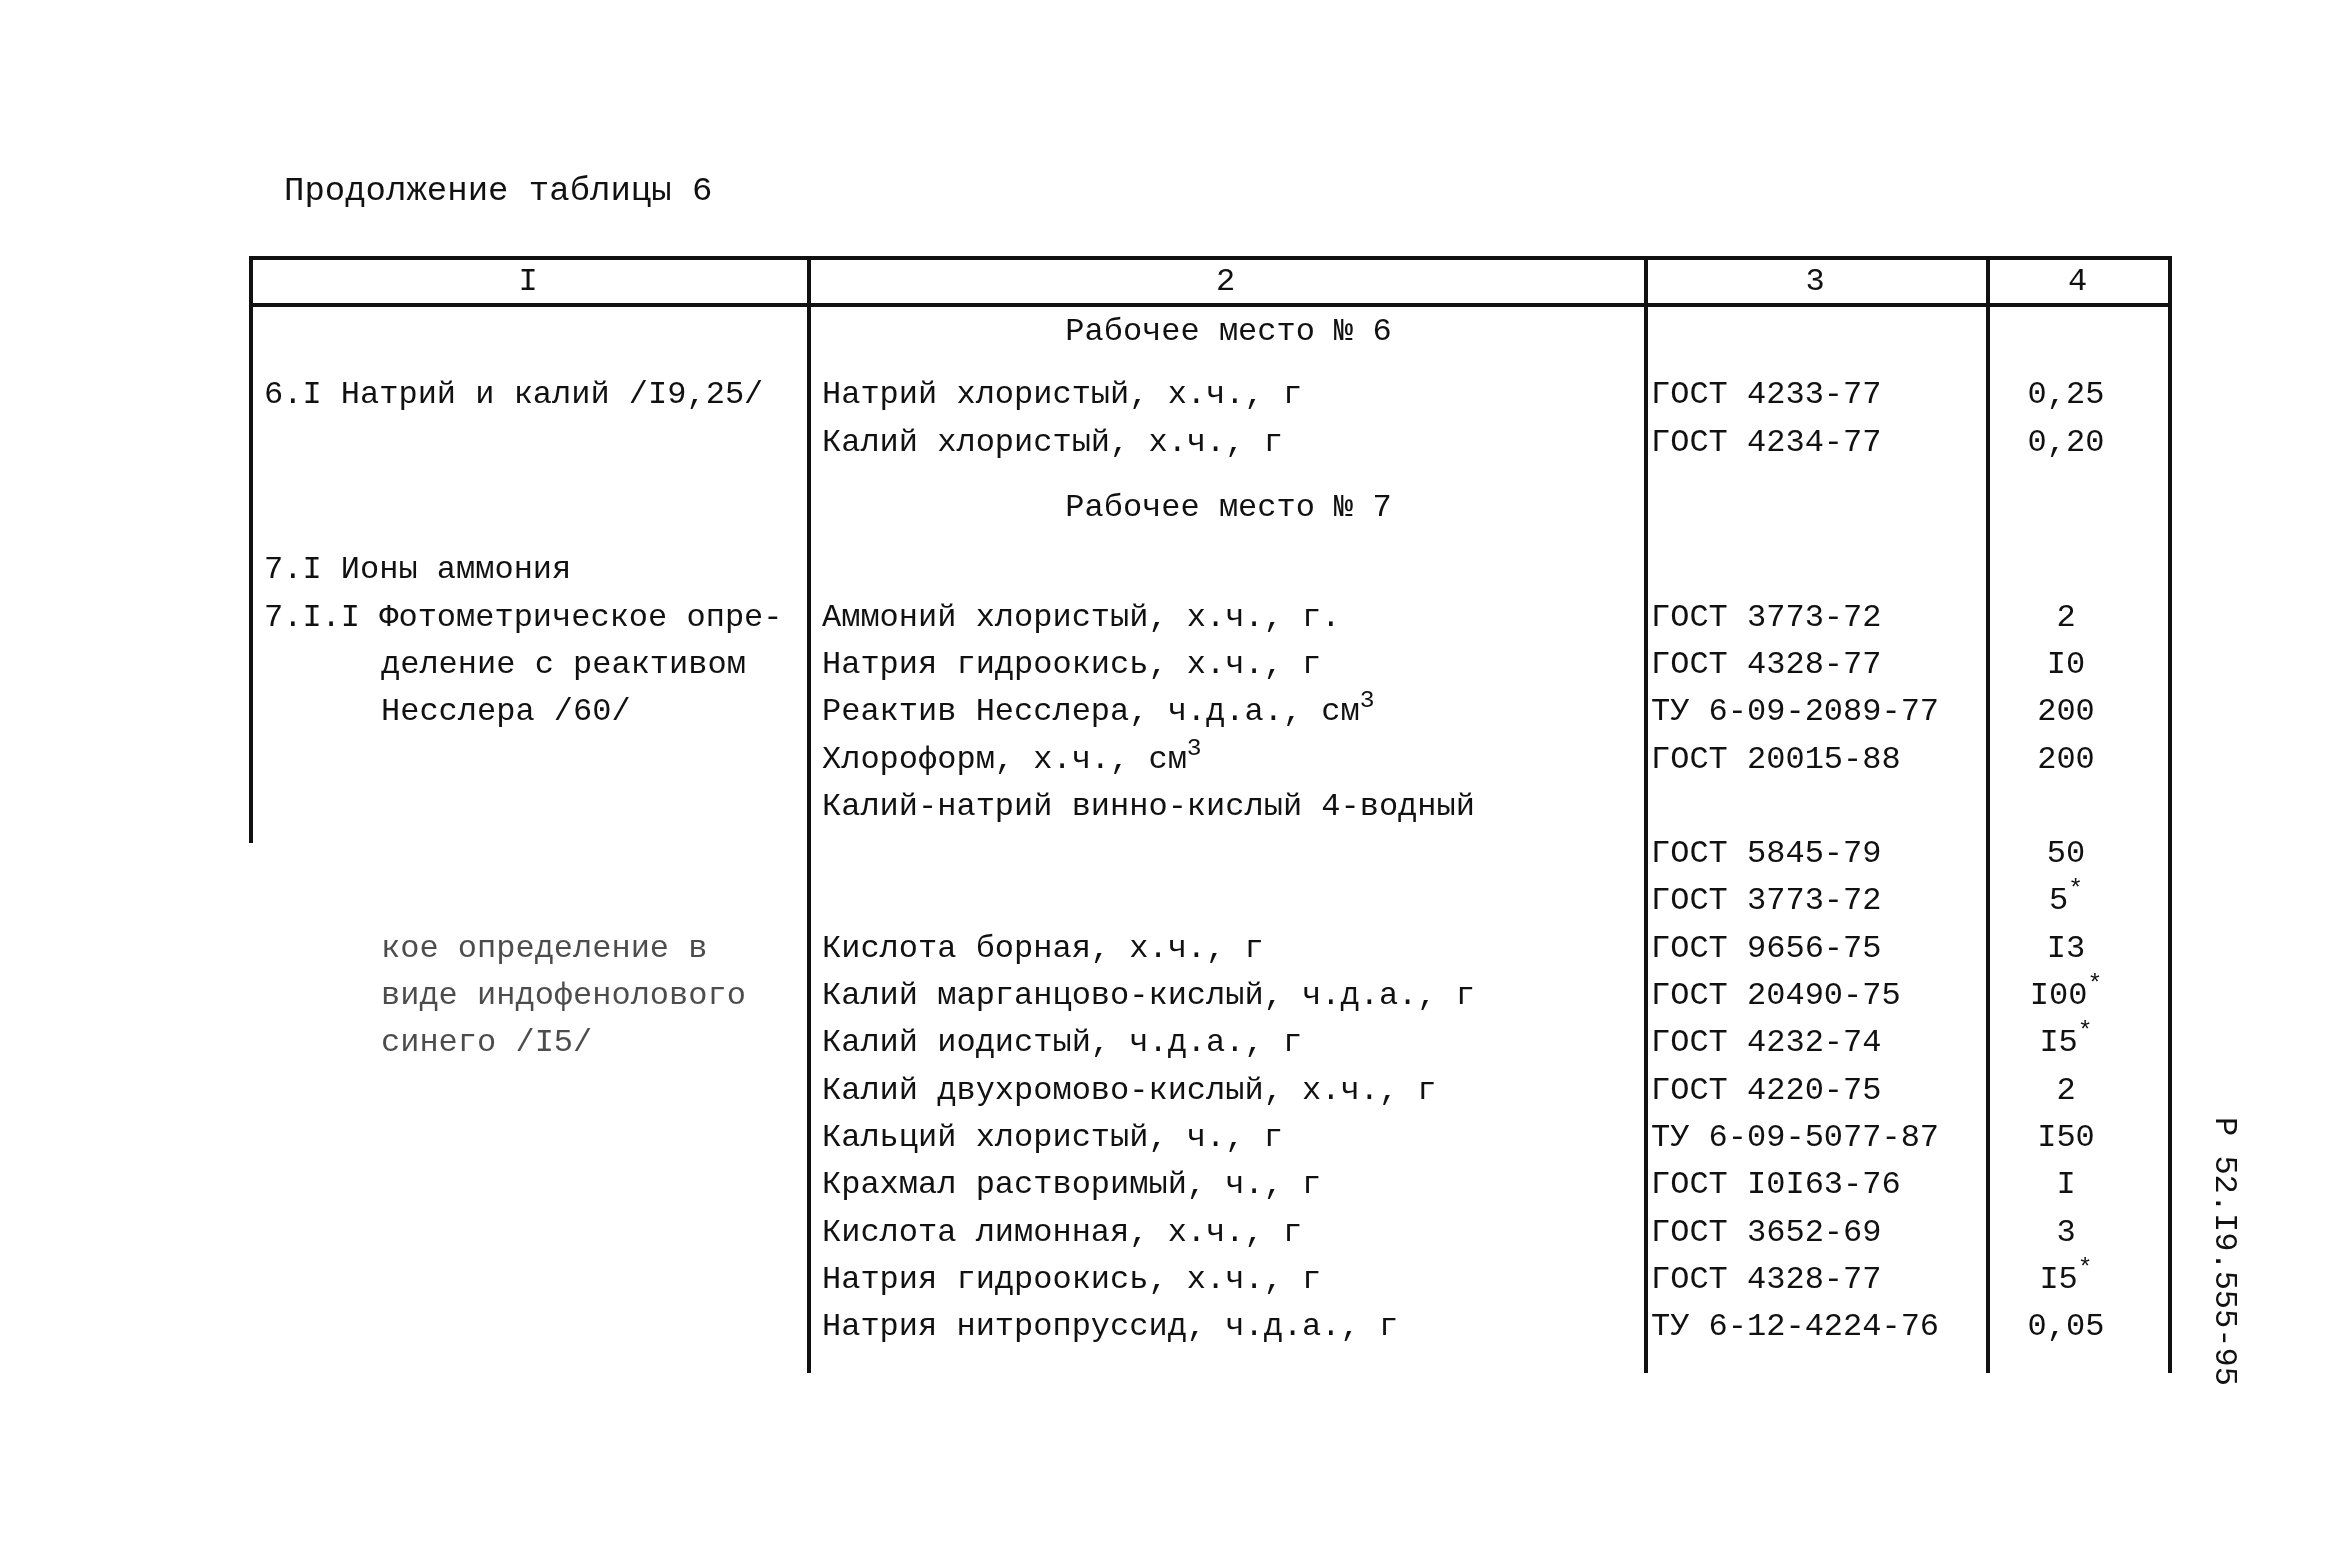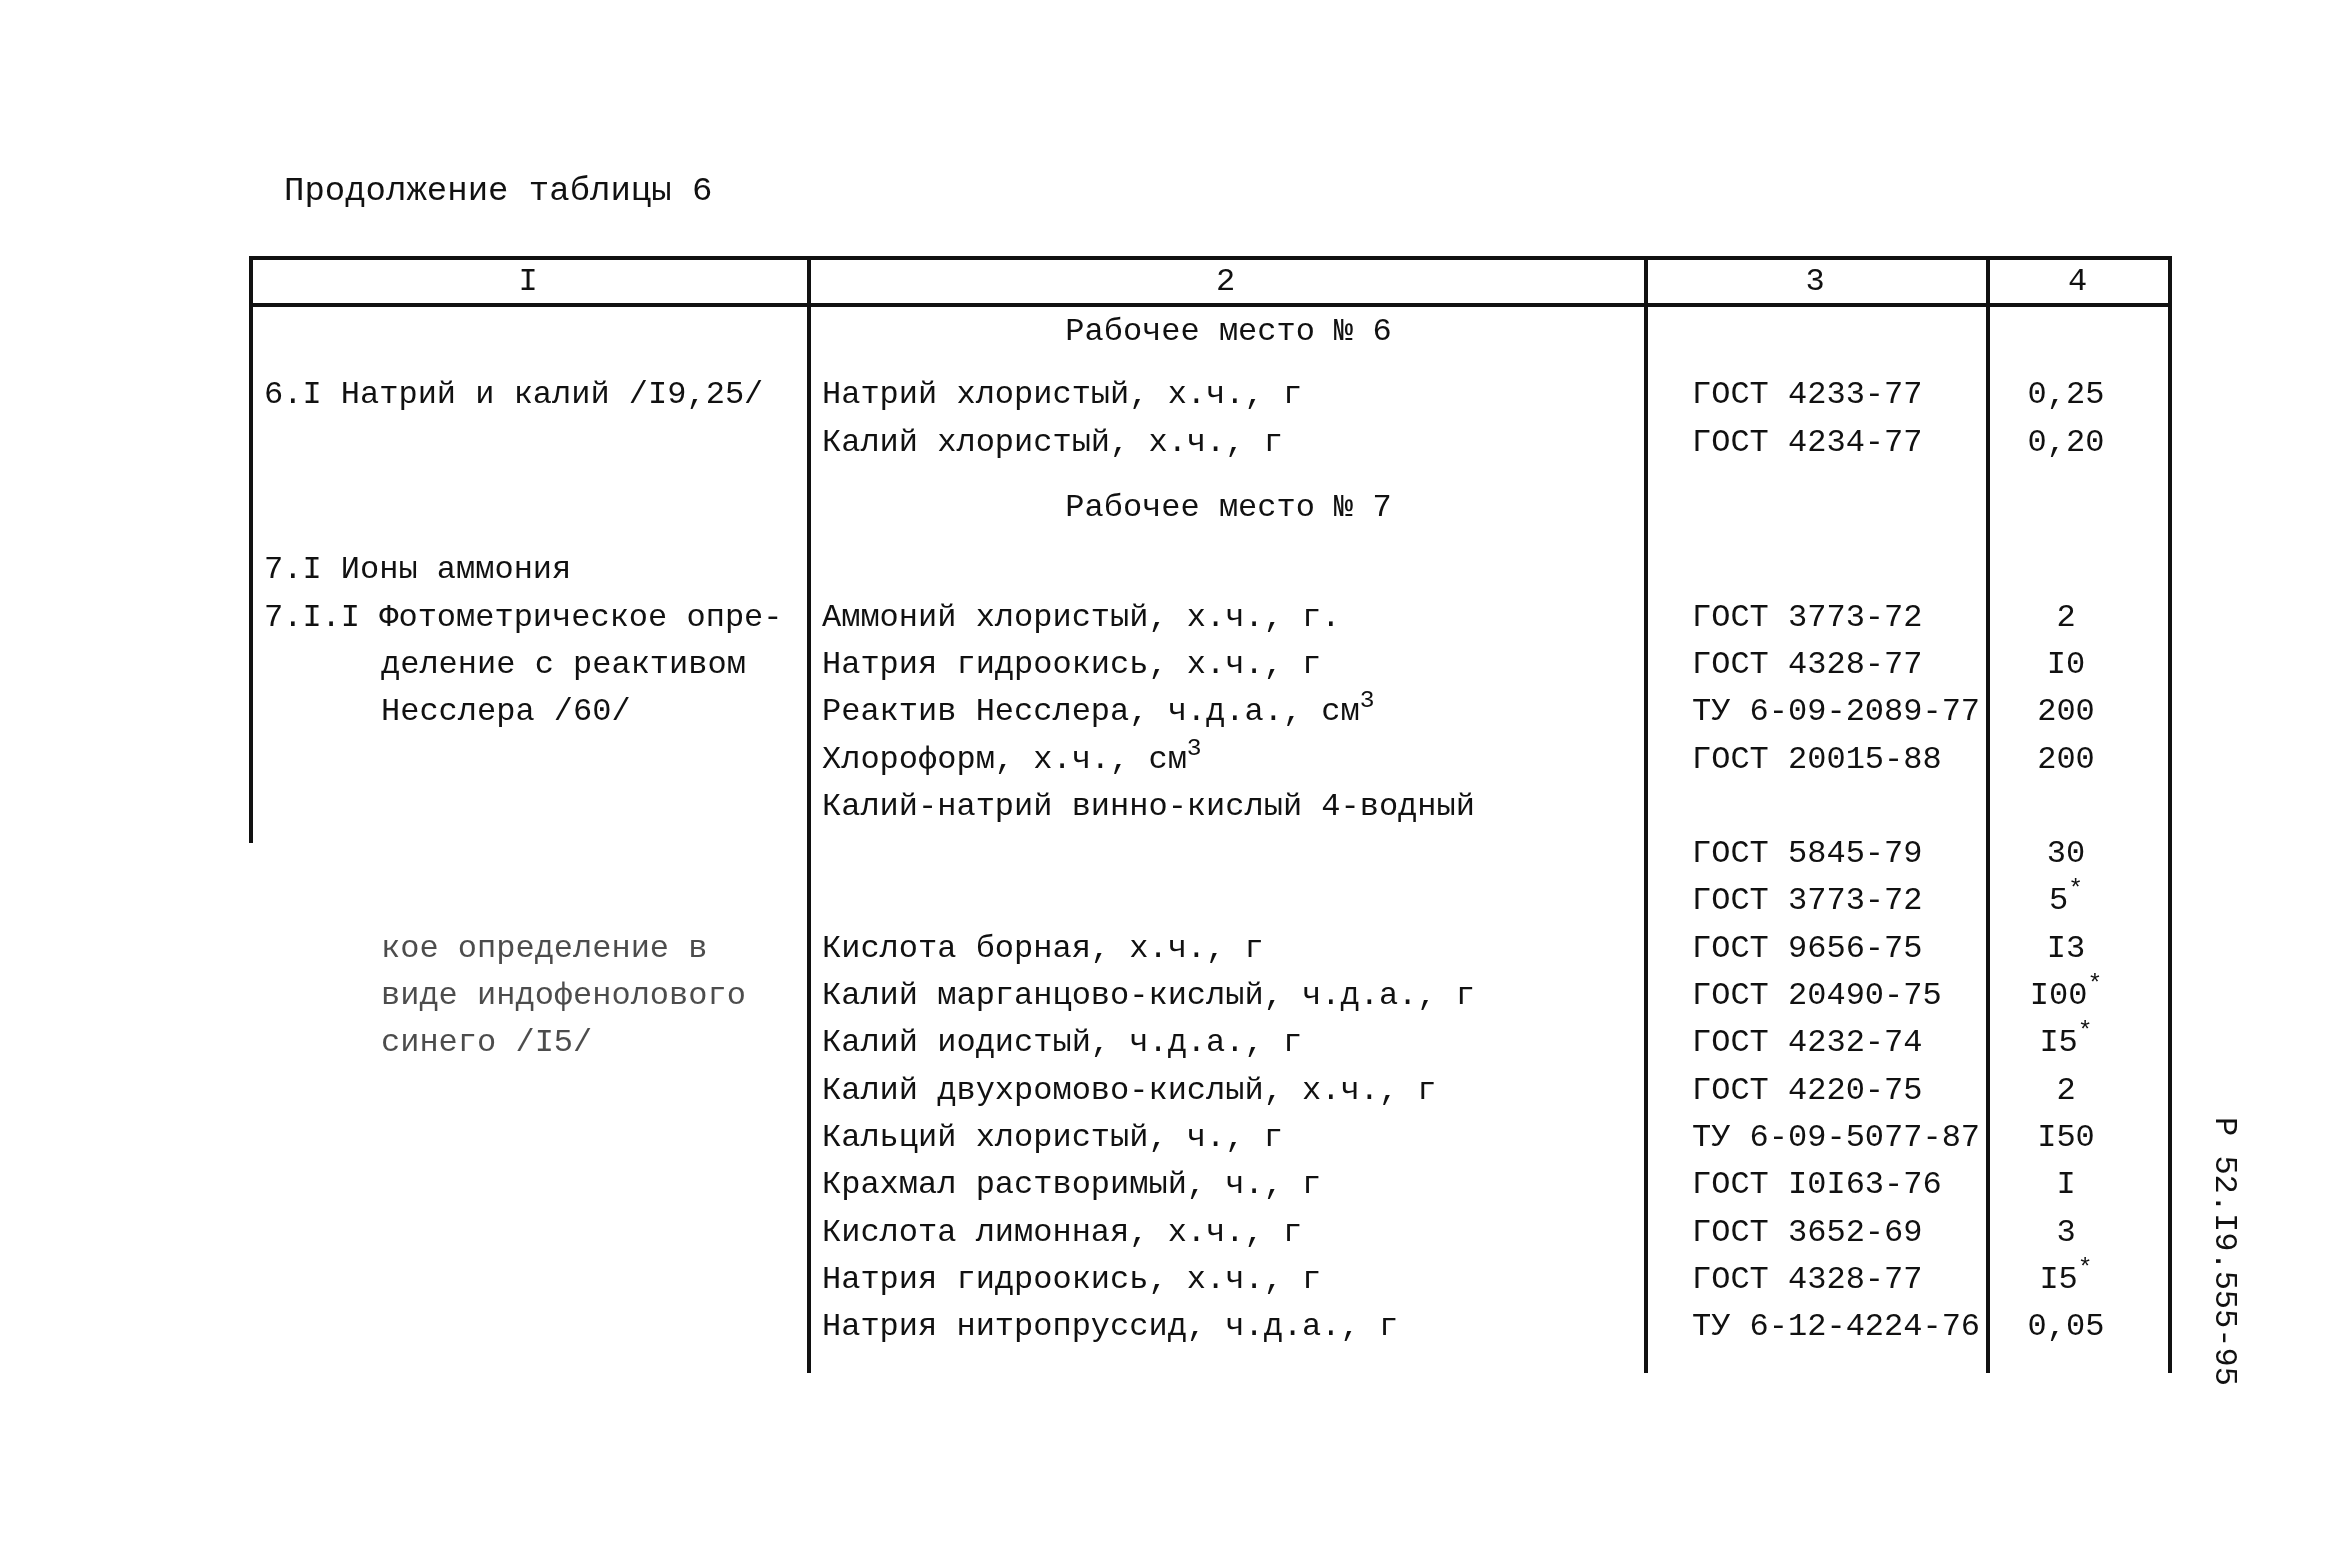--- a/index.html
+++ b/index.html
@@ -20,21 +20,21 @@
   .hdr {
     position: absolute; top: 3.8px; height: 44px; line-height: 44px;
     text-align: center; font-size: 32px;
   }
   .cell {
     position: absolute; font-size: 32px; line-height: 38px; white-space: nowrap;
   }
   .c1 { left: 15px; }
   .c1i { left: 132px; }
   .c2 { left: 573px; }
-  .c3 { left: 1402px; margin-left: 41px; }
+  .c3 { left: 1402px; }
   .c4 { left: 1746px; width: 142px; text-align: center; }
   .section {
     position: absolute; left: 563px; width: 833px; text-align: center;
     font-size: 32px; line-height: 38px;
   }
   sup { font-size: 24.6px; line-height: 0; vertical-align: 13.2px; }
   .side-label {
     position: absolute; left: 2205px; top: 1117px;
     font-size: 32px; transform-origin: left top;
     transform: rotate(90deg) translateY(-38px);
@@ -94,21 +94,21 @@
   <div class="cell c3" style="top:437px">ТУ 6-09-2089-77</div>
   <div class="cell c4" style="top:437px">200</div>
 
   <div class="cell c2" style="top:485px"><span>Хлороформ, х.ч., см</span><sup>3</sup></div>
   <div class="cell c3" style="top:485px">ГОСТ 20015-88</div>
   <div class="cell c4" style="top:485px">200</div>
 
   <div class="cell c2" style="top:532px">Калий-натрий винно-кислый 4-водный</div>
 
   <div class="cell c3" style="top:579px">ГОСТ 5845-79</div>
-  <div class="cell c4" style="top:579px">30</div>
+  <div class="cell c4" style="top:579px">50</div>
 
   <div class="cell c3" style="top:626px">ГОСТ 3773-72</div>
   <div class="cell c4" style="top:626px"><span>5</span><sup>*</sup></div>
 
   <div class="cell c2" style="top:674px">Кислота борная, х.ч., г</div>
   <div class="cell c3" style="top:674px">ГОСТ 9656-75</div>
   <div class="cell c4" style="top:674px">I3</div>
 
   <div class="cell c2" style="top:721px">Калий марганцово-кислый, ч.д.а., г</div>
   <div class="cell c3" style="top:721px">ГОСТ 20490-75</div>

